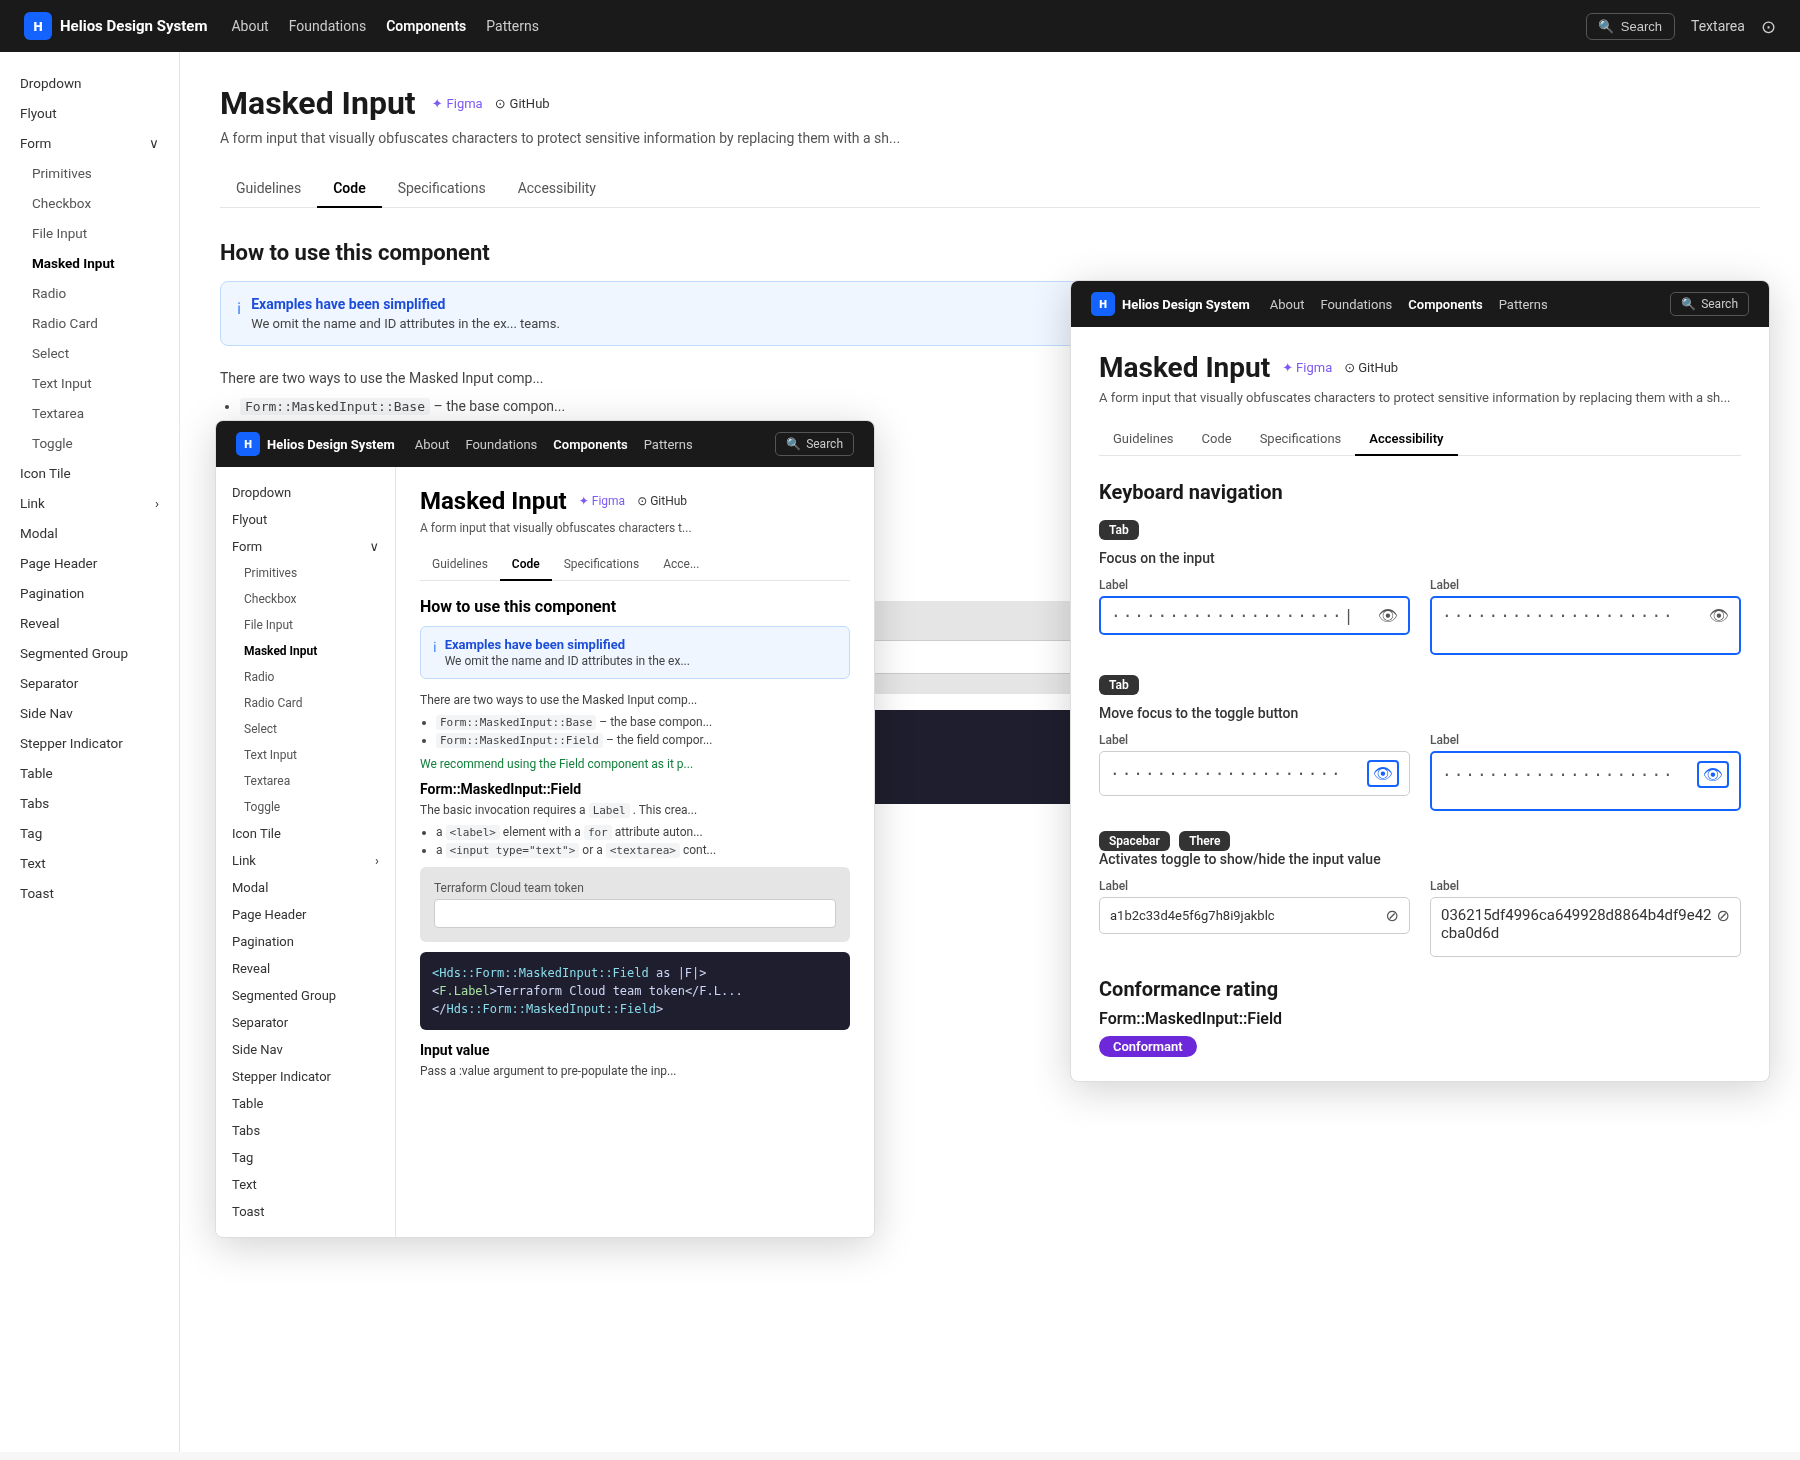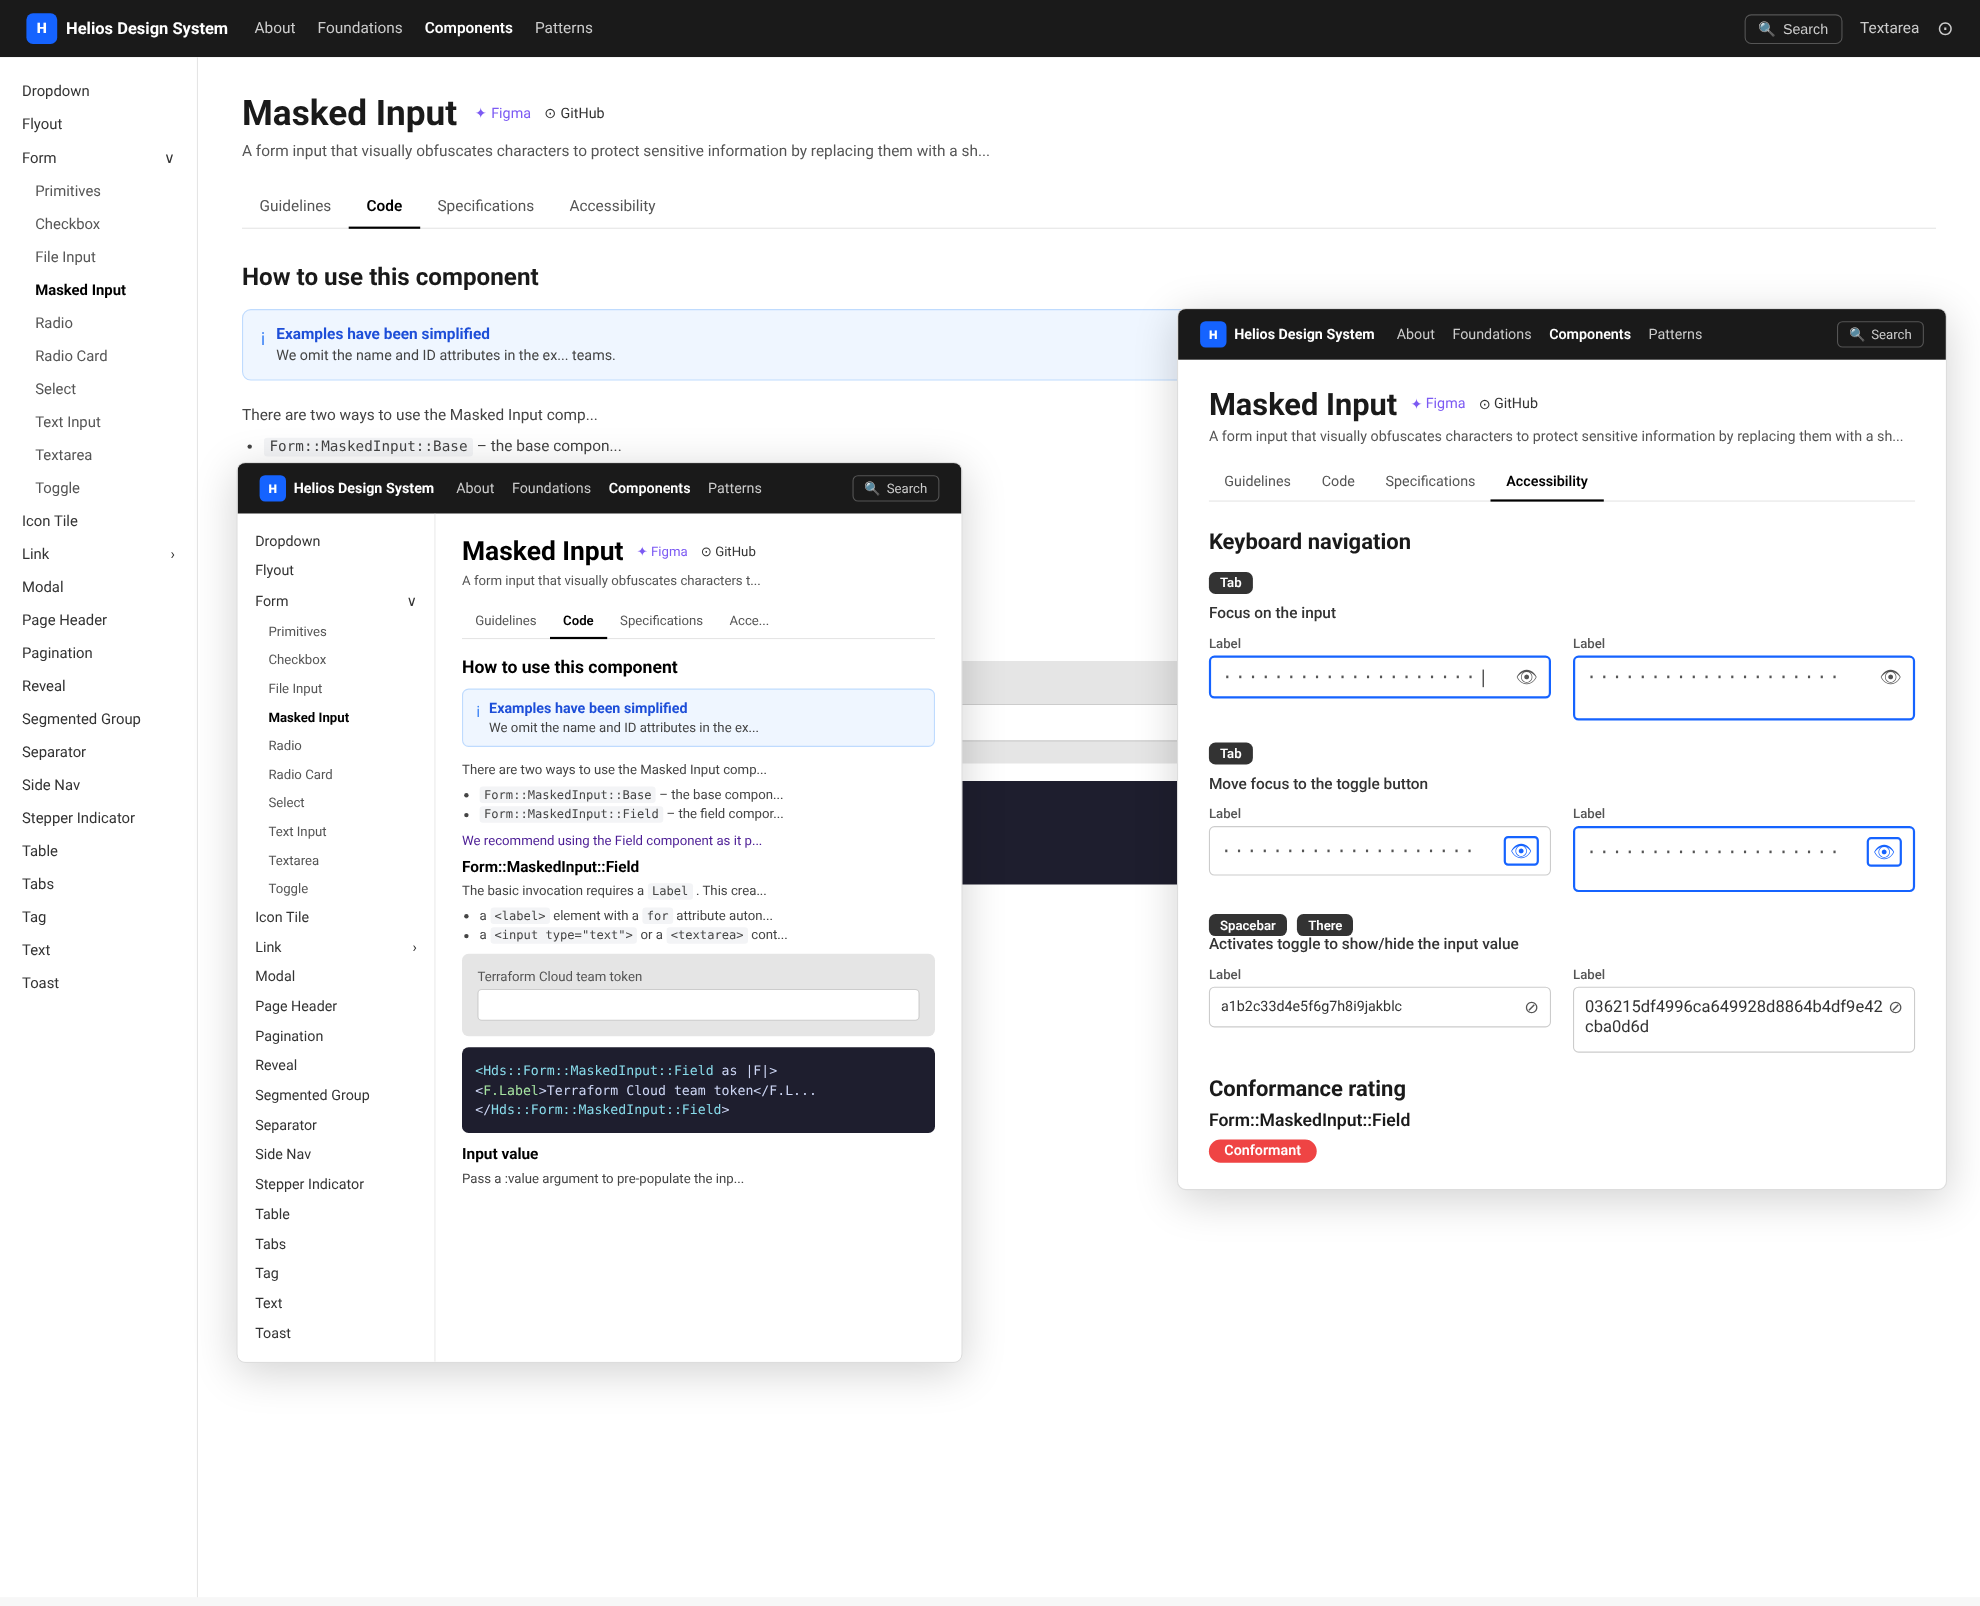--- a/index.html
+++ b/index.html
@@ -294,21 +294,21 @@
     .eye-btn-active { color: #1563ff; cursor: pointer; font-size: 16px; }
 
     .masked-val-row { display: flex; gap: 20px; margin-bottom: 16px; }
     .masked-field-val { flex: 1; }
     .masked-input-plain { display: flex; align-items: center; border: 1px solid #ccc; border-radius: 5px; padding: 8px 10px; background: #fff; }
     .slash-eye { color: #555; cursor: pointer; font-size: 16px; }
 
     .conform-section { margin-top: 20px; }
     .conform-title { font-size: 20px; font-weight: 700; color: #1a1a1a; margin-bottom: 8px; }
     .conform-sub { font-size: 16px; font-weight: 600; color: #1a1a1a; margin-bottom: 8px; }
-    .conform-badge { display: inline-block; background: #ef4444; color: #fff; border-radius: 99px; padding: 3px 14px; font-size: 13px; font-weight: 600; }
+    .conform-badge { display: inline-block; background: #6d28d9; color: #fff; border-radius: 99px; padding: 3px 14px; font-size: 13px; font-weight: 600; }
 
     .w1-code-block {
       background: #1e1e2e;
       color: #cdd6f4;
       border-radius: 6px;
       padding: 12px;
       font-family: monospace;
       font-size: 12px;
       line-height: 1.5;
       margin: 10px 0;
@@ -540,21 +540,21 @@
             <div class="w1-notice-title">Examples have been simplified</div>
             <div class="w1-notice-text">We omit the name and ID attributes in the ex...</div>
           </div>
         </div>
 
         <p style="color:#444; font-size:12px; margin-bottom:8px;">There are two ways to use the Masked Input comp...</p>
         <ul style="padding-left:16px; margin-bottom:10px;">
           <li style="font-size:12px; color:#444; margin-bottom:4px;"><code style="background:#f3f4f6; padding:1px 4px; font-size:11px; border-radius:3px;">Form::MaskedInput::Base</code> – the base compon...</li>
           <li style="font-size:12px; color:#444; margin-bottom:4px;"><code style="background:#f3f4f6; padding:1px 4px; font-size:11px; border-radius:3px;">Form::MaskedInput::Field</code> – the field compor...</li>
         </ul>
-        <p style="color:#4c1d95; font-size:12px; margin-bottom:10px;">We recommend using the Field component as it p...</p>
+        <p style="color:#15803d; font-size:12px; margin-bottom:10px;">We recommend using the Field component as it p...</p>
 
         <h4 style="font-size:14px; font-weight:700; margin-bottom:6px;">Form::MaskedInput::Field</h4>
         <p style="color:#444; font-size:12px; margin-bottom:8px;">The basic invocation requires a <code style="background:#f3f4f6; padding:1px 4px; font-size:11px; border-radius:3px;">Label</code> . This crea...</p>
         <ul style="padding-left:16px; margin-bottom:10px;">
           <li style="font-size:12px; color:#444; margin-bottom:4px;">a <code style="background:#f3f4f6; padding:1px 4px; font-size:11px; border-radius:3px;">&lt;label&gt;</code> element with a <code style="background:#f3f4f6; padding:1px 4px; font-size:11px; border-radius:3px;">for</code> attribute auton...</li>
           <li style="font-size:12px; color:#444; margin-bottom:4px;">a <code style="background:#f3f4f6; padding:1px 4px; font-size:11px; border-radius:3px;">&lt;input type="text"&gt;</code> or a <code style="background:#f3f4f6; padding:1px 4px; font-size:11px; border-radius:3px;">&lt;textarea&gt;</code> cont...</li>
         </ul>
 
         <div class="w1-demo-box">
           <div class="w1-demo-label">Terraform Cloud team token</div>

